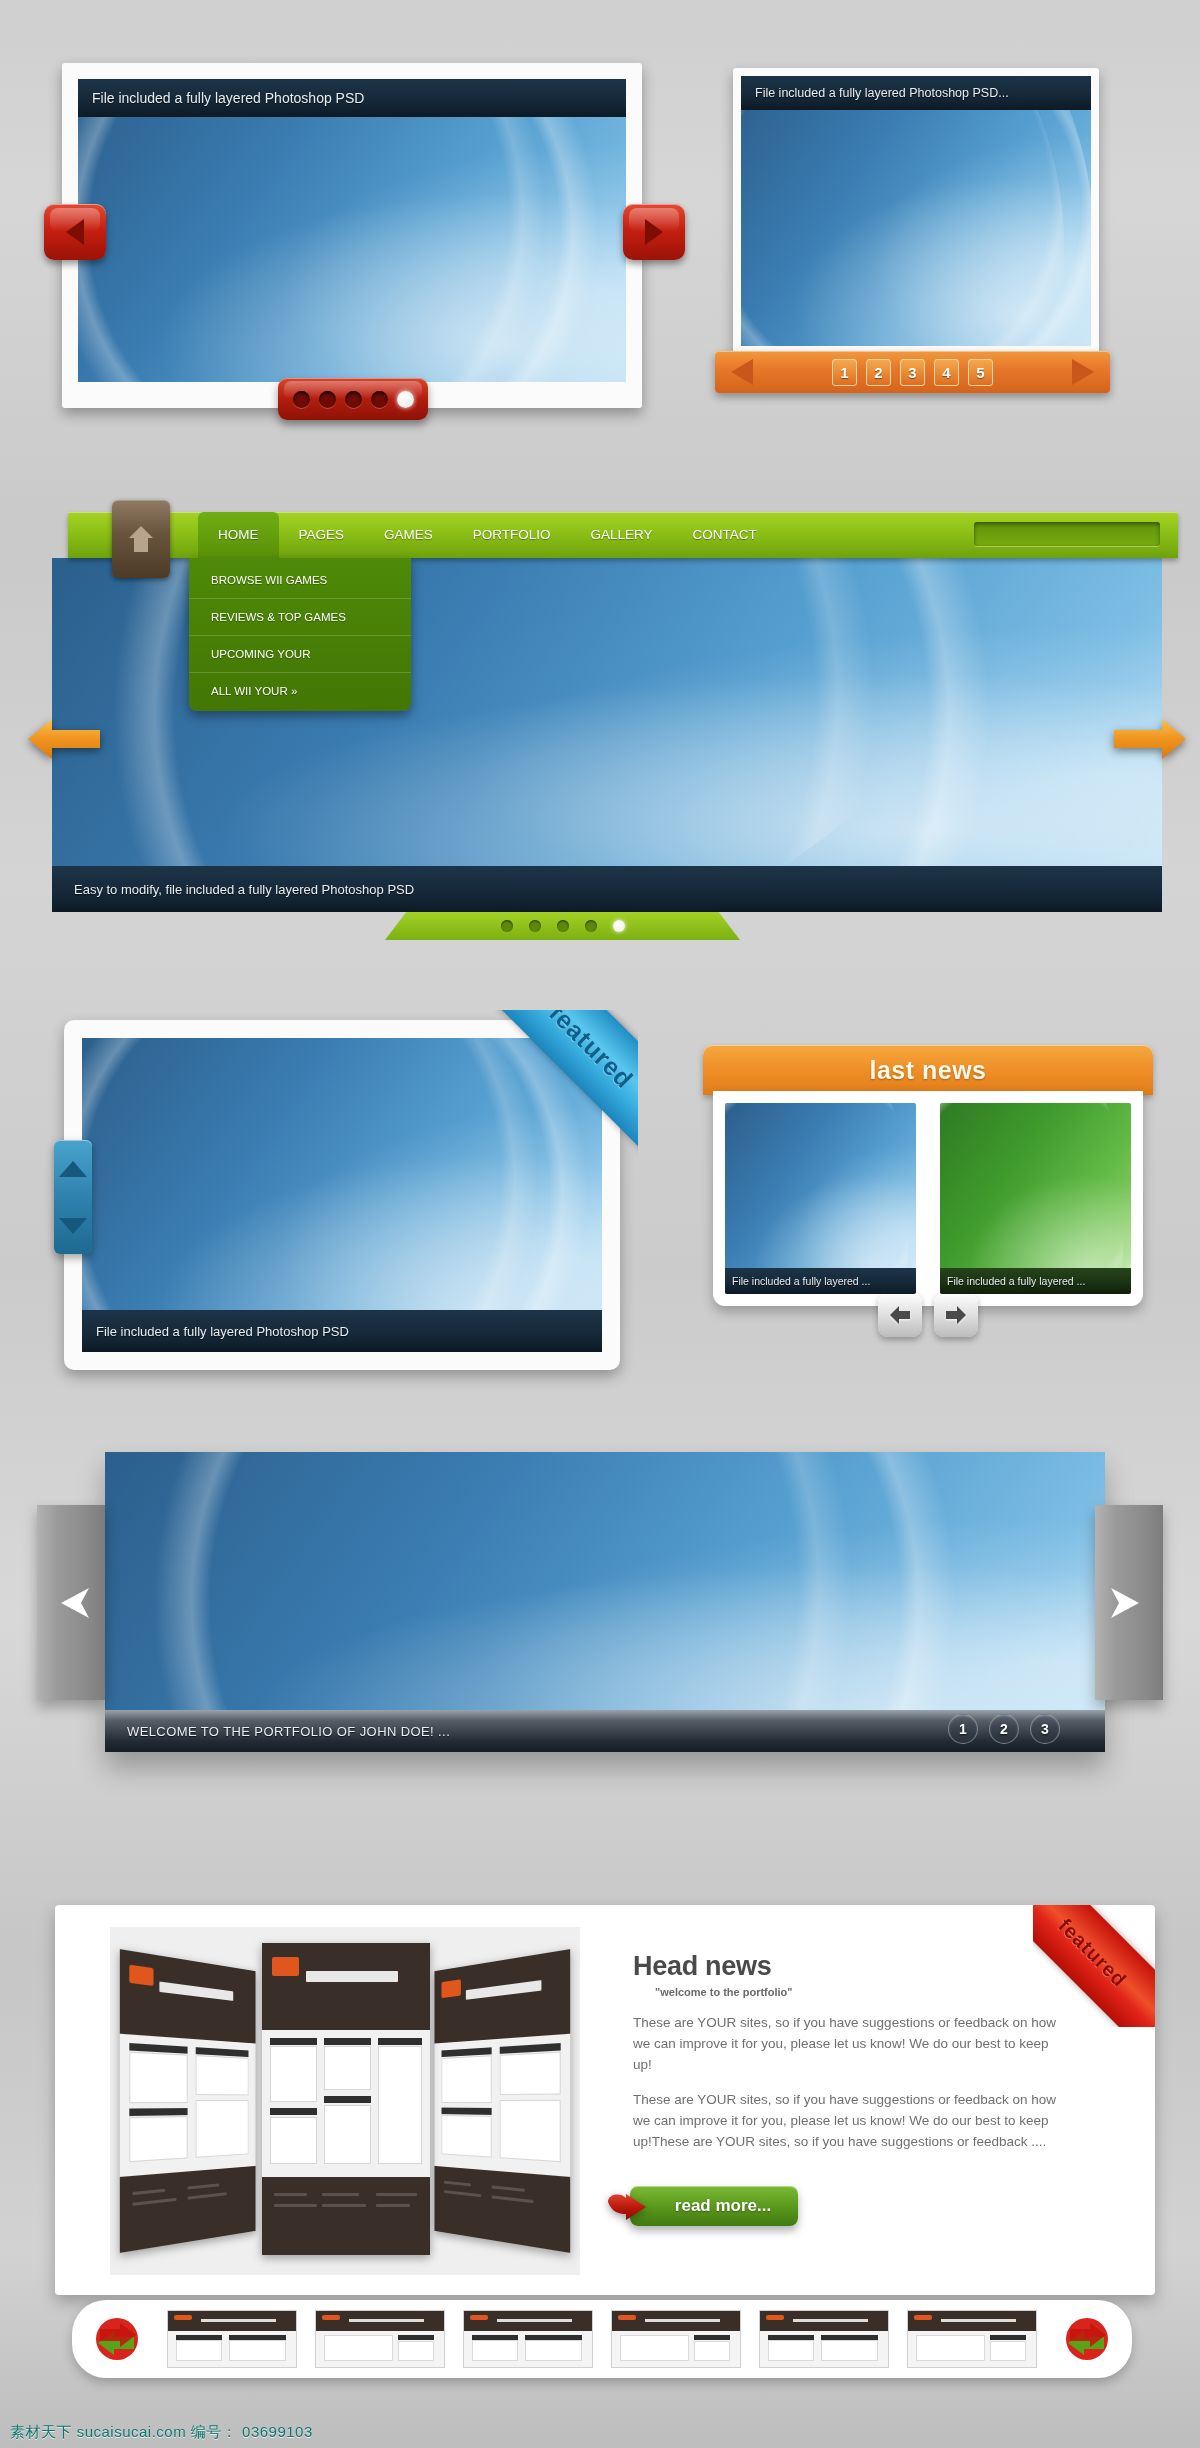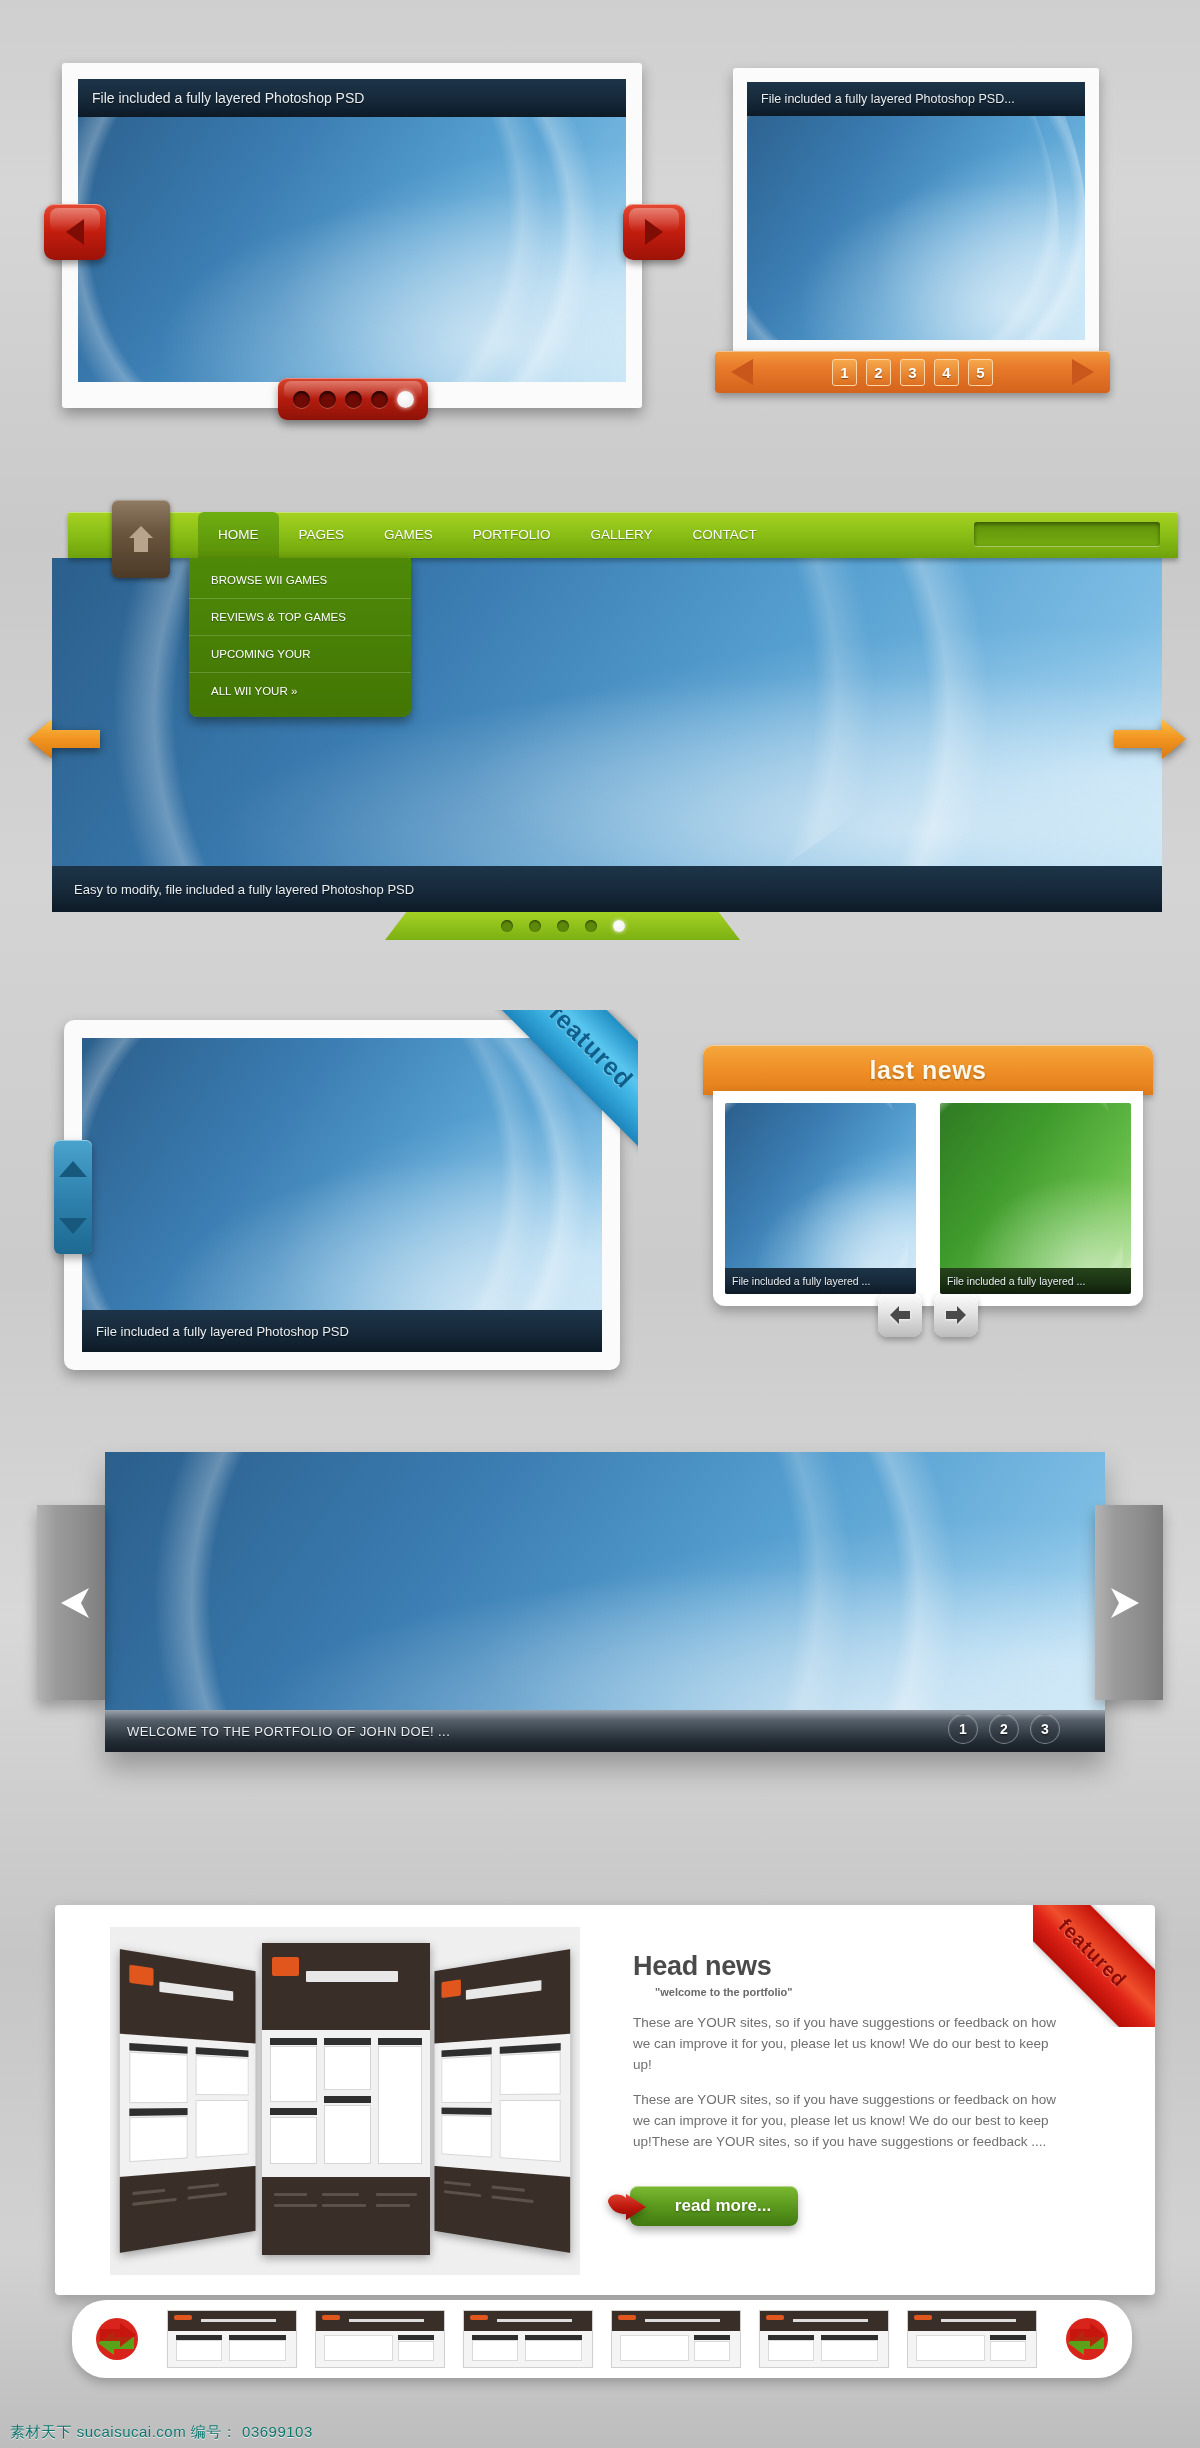--- a/index.html
+++ b/index.html
@@ -64,21 +64,21 @@
     box-shadow:0 5px 9px rgba(0,0,0,.38), inset 0 1px 0 rgba(255,255,255,.4);
     display:flex; align-items:center; justify-content:center; gap:9px; padding:0 10px;}
   #aDots::after{content:"";position:absolute;left:6px;right:6px;top:3px;height:42%;border-radius:7px;
     background:linear-gradient(180deg,rgba(255,255,255,.3),rgba(255,255,255,0));}
   .rdot{width:17px;height:17px;border-radius:50%;background:#6d0b04;
     box-shadow:inset 0 2px 3px rgba(0,0,0,.8),0 1px 0 rgba(255,255,255,.25); position:relative;z-index:2;cursor:pointer;}
   .rdot.on{background:radial-gradient(circle at 40% 35%,#fff,#e4e4e4);box-shadow:0 0 5px rgba(255,255,255,.9);}
 
   
   #panelB{position:absolute; left:733px; top:68px; width:366px; height:286px;
-    background:#fbfbfb; border-radius:3px; padding:14px; box-shadow:0 6px 13px rgba(0,0,0,.3);}
+    background:#fbfbfb; border-radius:3px; padding:8px; box-shadow:0 6px 13px rgba(0,0,0,.3);}
   #panelB .photo{width:100%;height:100%;}
   #panelB .cap{top:0;height:34px;font-size:12.5px;}
   #bBar{position:absolute; left:715px; top:351px; width:395px; height:42px; border-radius:4px;
     background:linear-gradient(180deg,#f2993c 0%,#e8792a 40%,#d4631c 100%);
     box-shadow:0 4px 9px rgba(0,0,0,.33), inset 0 1px 0 rgba(255,255,255,.4);
     display:flex;align-items:center;justify-content:center;gap:9px;}
   .oTri{width:0;height:0;position:absolute;cursor:pointer;}
   .oTri.l{left:16px;border-top:13px solid transparent;border-bottom:13px solid transparent;border-right:22px solid #c9561a;}
   .oTri.r{right:16px;border-top:13px solid transparent;border-bottom:13px solid transparent;border-left:22px solid #c9561a;}
   .numBtn{width:25px;height:27px;border-radius:3px;background:linear-gradient(180deg,#f6a84c,#dd6e20);
@@ -103,21 +103,21 @@
   .navitem{color:#fff;font-size:13.5px;padding:0 20px;line-height:46px;height:100%;cursor:pointer;
     text-shadow:0 1px 1px rgba(0,0,0,.35);}
   .navitem.active{background:linear-gradient(180deg,#6fae12,#5a9008);border-radius:6px 6px 0 0;}
   #searchBox{position:absolute;right:18px;top:10px;width:186px;height:24px;border-radius:3px;
     background:linear-gradient(180deg,#5f9209,#75ab10);
     box-shadow:inset 0 2px 4px rgba(0,0,0,.45), 0 1px 0 rgba(255,255,255,.35);
     border:none;outline:none;color:#fff;font-size:12px;padding:0 8px;
     font-family:"Liberation Sans",sans-serif;}
   #dropdown{position:absolute;left:137px;top:46px;width:222px;
     background:linear-gradient(180deg,#4e8a08,#437604);border-radius:0 0 8px 8px;
-    box-shadow:0 5px 11px rgba(0,0,0,.4); z-index:8; padding:4px 0 8px 0;}
+    box-shadow:0 5px 11px rgba(0,0,0,.4); z-index:8; padding:4px 0 2px 0;}
   .ddItem{color:#fff;font-size:11.5px;padding:12px 0 12px 22px;cursor:pointer;
     text-shadow:0 1px 1px rgba(0,0,0,.35);border-bottom:1px solid rgba(255,255,255,.18);}
   .ddItem:last-child{border-bottom:none;}
   #hero{position:absolute;left:0;top:46px;width:100%;height:310px;}
   #hero .photo{width:100%;height:100%;}
   #panelC .cap{bottom:0;height:46px;font-size:13px;padding-left:22px;}
   .bigArrow{position:absolute;top:205px;width:76px;height:44px;cursor:pointer;z-index:6;}
   .bigArrow svg{display:block;filter:drop-shadow(0 3px 4px rgba(0,0,0,.45));}
   #cLeft{left:-26px;}
   #cRight{right:-26px;}

